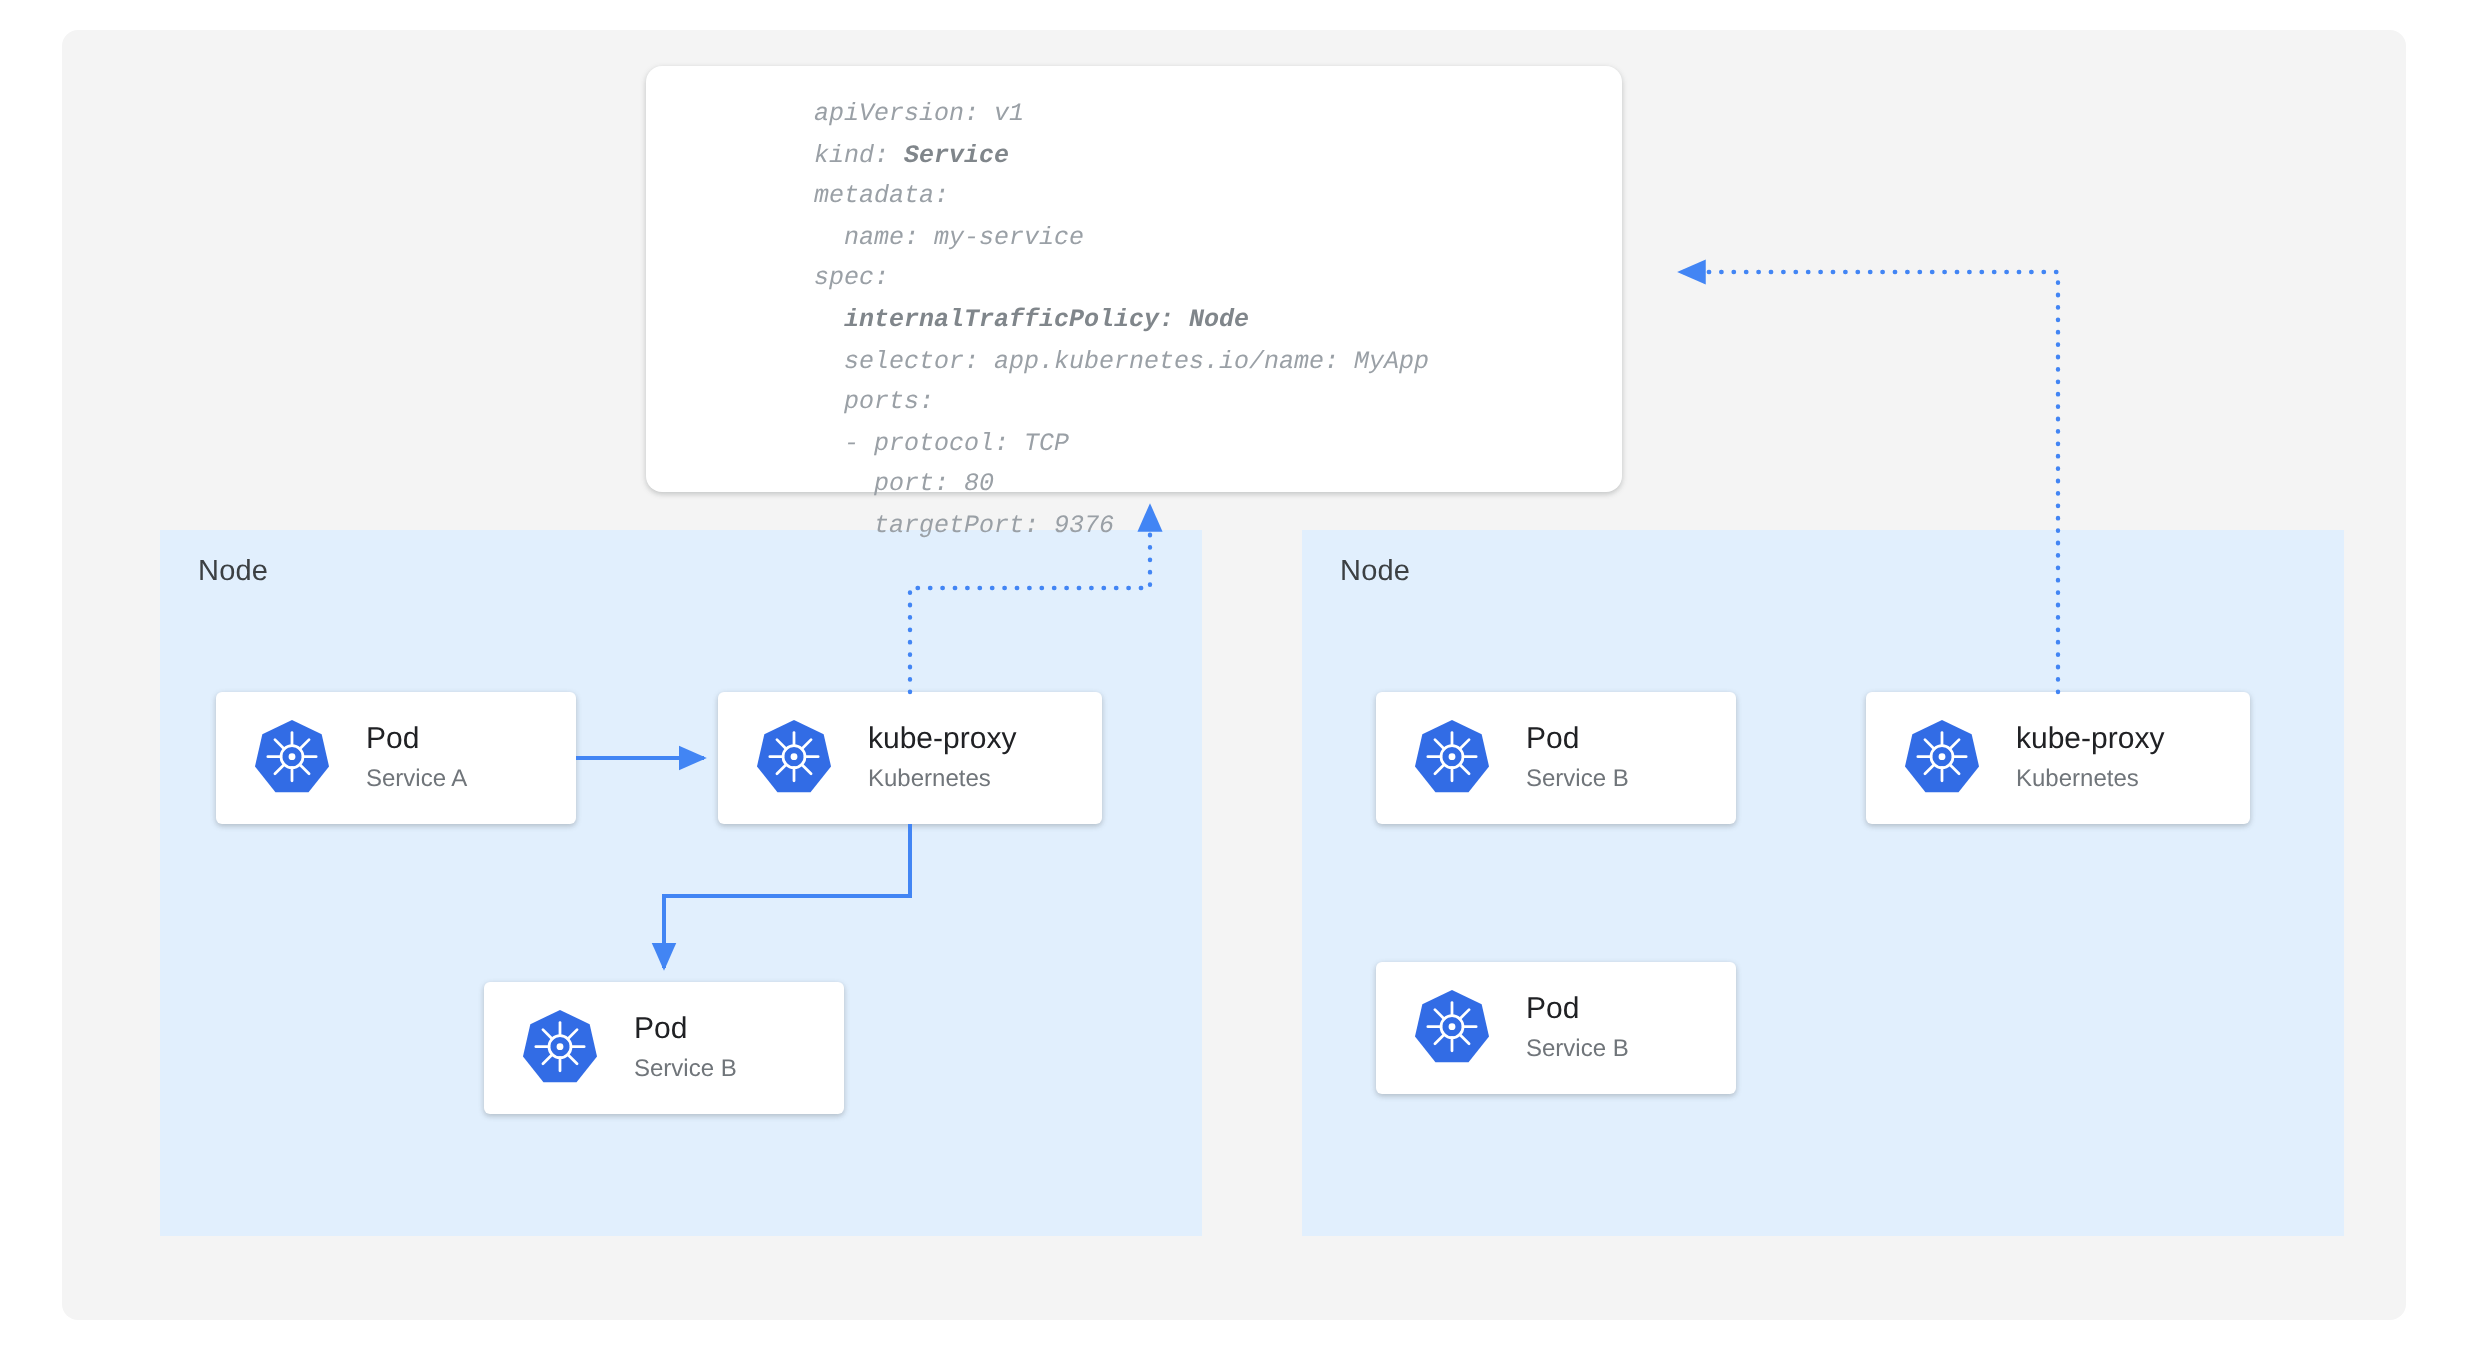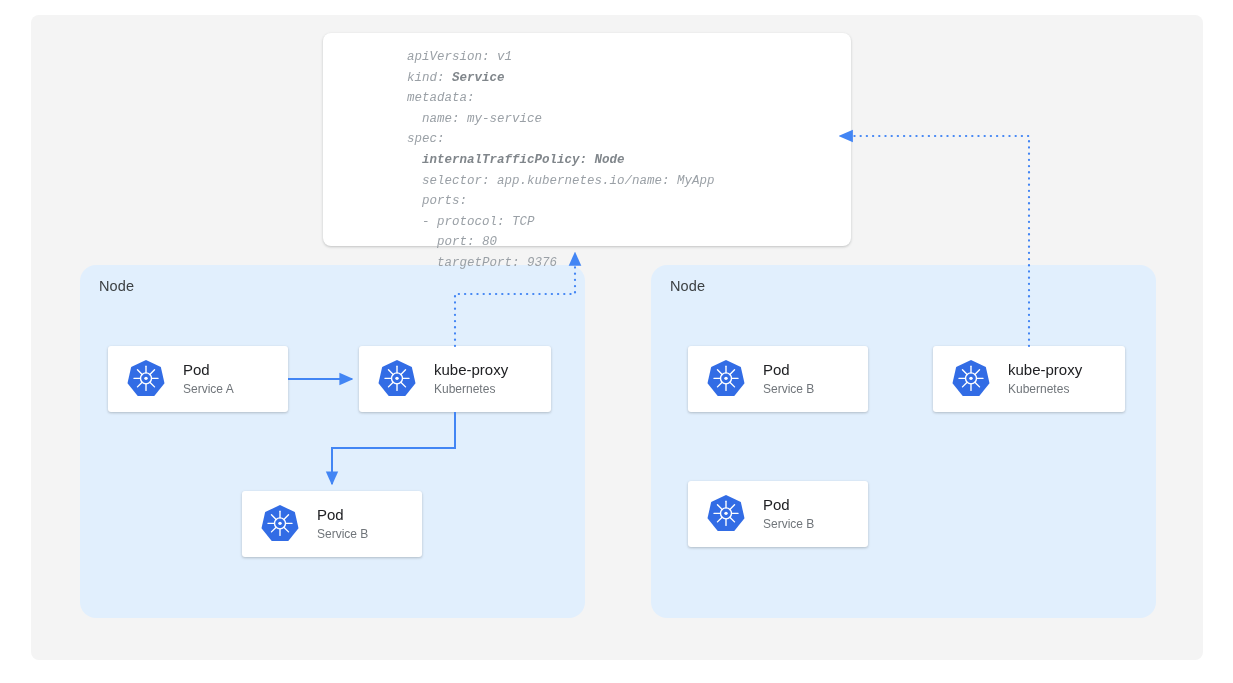--- a/index.html
+++ b/index.html
@@ -36,21 +36,21 @@
     top: 0;
     width: 1233px;
     height: 683px;
     pointer-events: none;
   }
   
   #yaml-card {
     position: absolute;
     left: 323px;
     top: 33px;
-    width: 528px;
+    width: 488px;
     height: 213px;
     background: #ffffff;
     border-radius: 8px;
     box-shadow: 0 1px 3px rgba(60,64,67,.18), 0 1px 2px rgba(60,64,67,.10);
   }
   #yaml-code {
     position: absolute;
     left: 84px;
     top: 14px;
     margin: 0;
@@ -62,21 +62,22 @@
     white-space: pre;
   }
   #yaml-code b {
     font-weight: bold;
     color: #80868b;
   }
   
   .node-panel {
     position: absolute;
     background: #e1effd;
-    border-radius: 16px;
+    border-radius: 0;
+    padding-left: 16px;
   }
   #node-left  { left: 80px;  top: 265px; width: 505px; height: 353px; }
   #node-right { left: 651px; top: 265px; width: 505px; height: 353px; }
   .node-label {
     position: absolute;
     left: 19px;
     top: 13px;
     font-size: 14.5px;
     color: #3c4043;
     letter-spacing: .1px;

